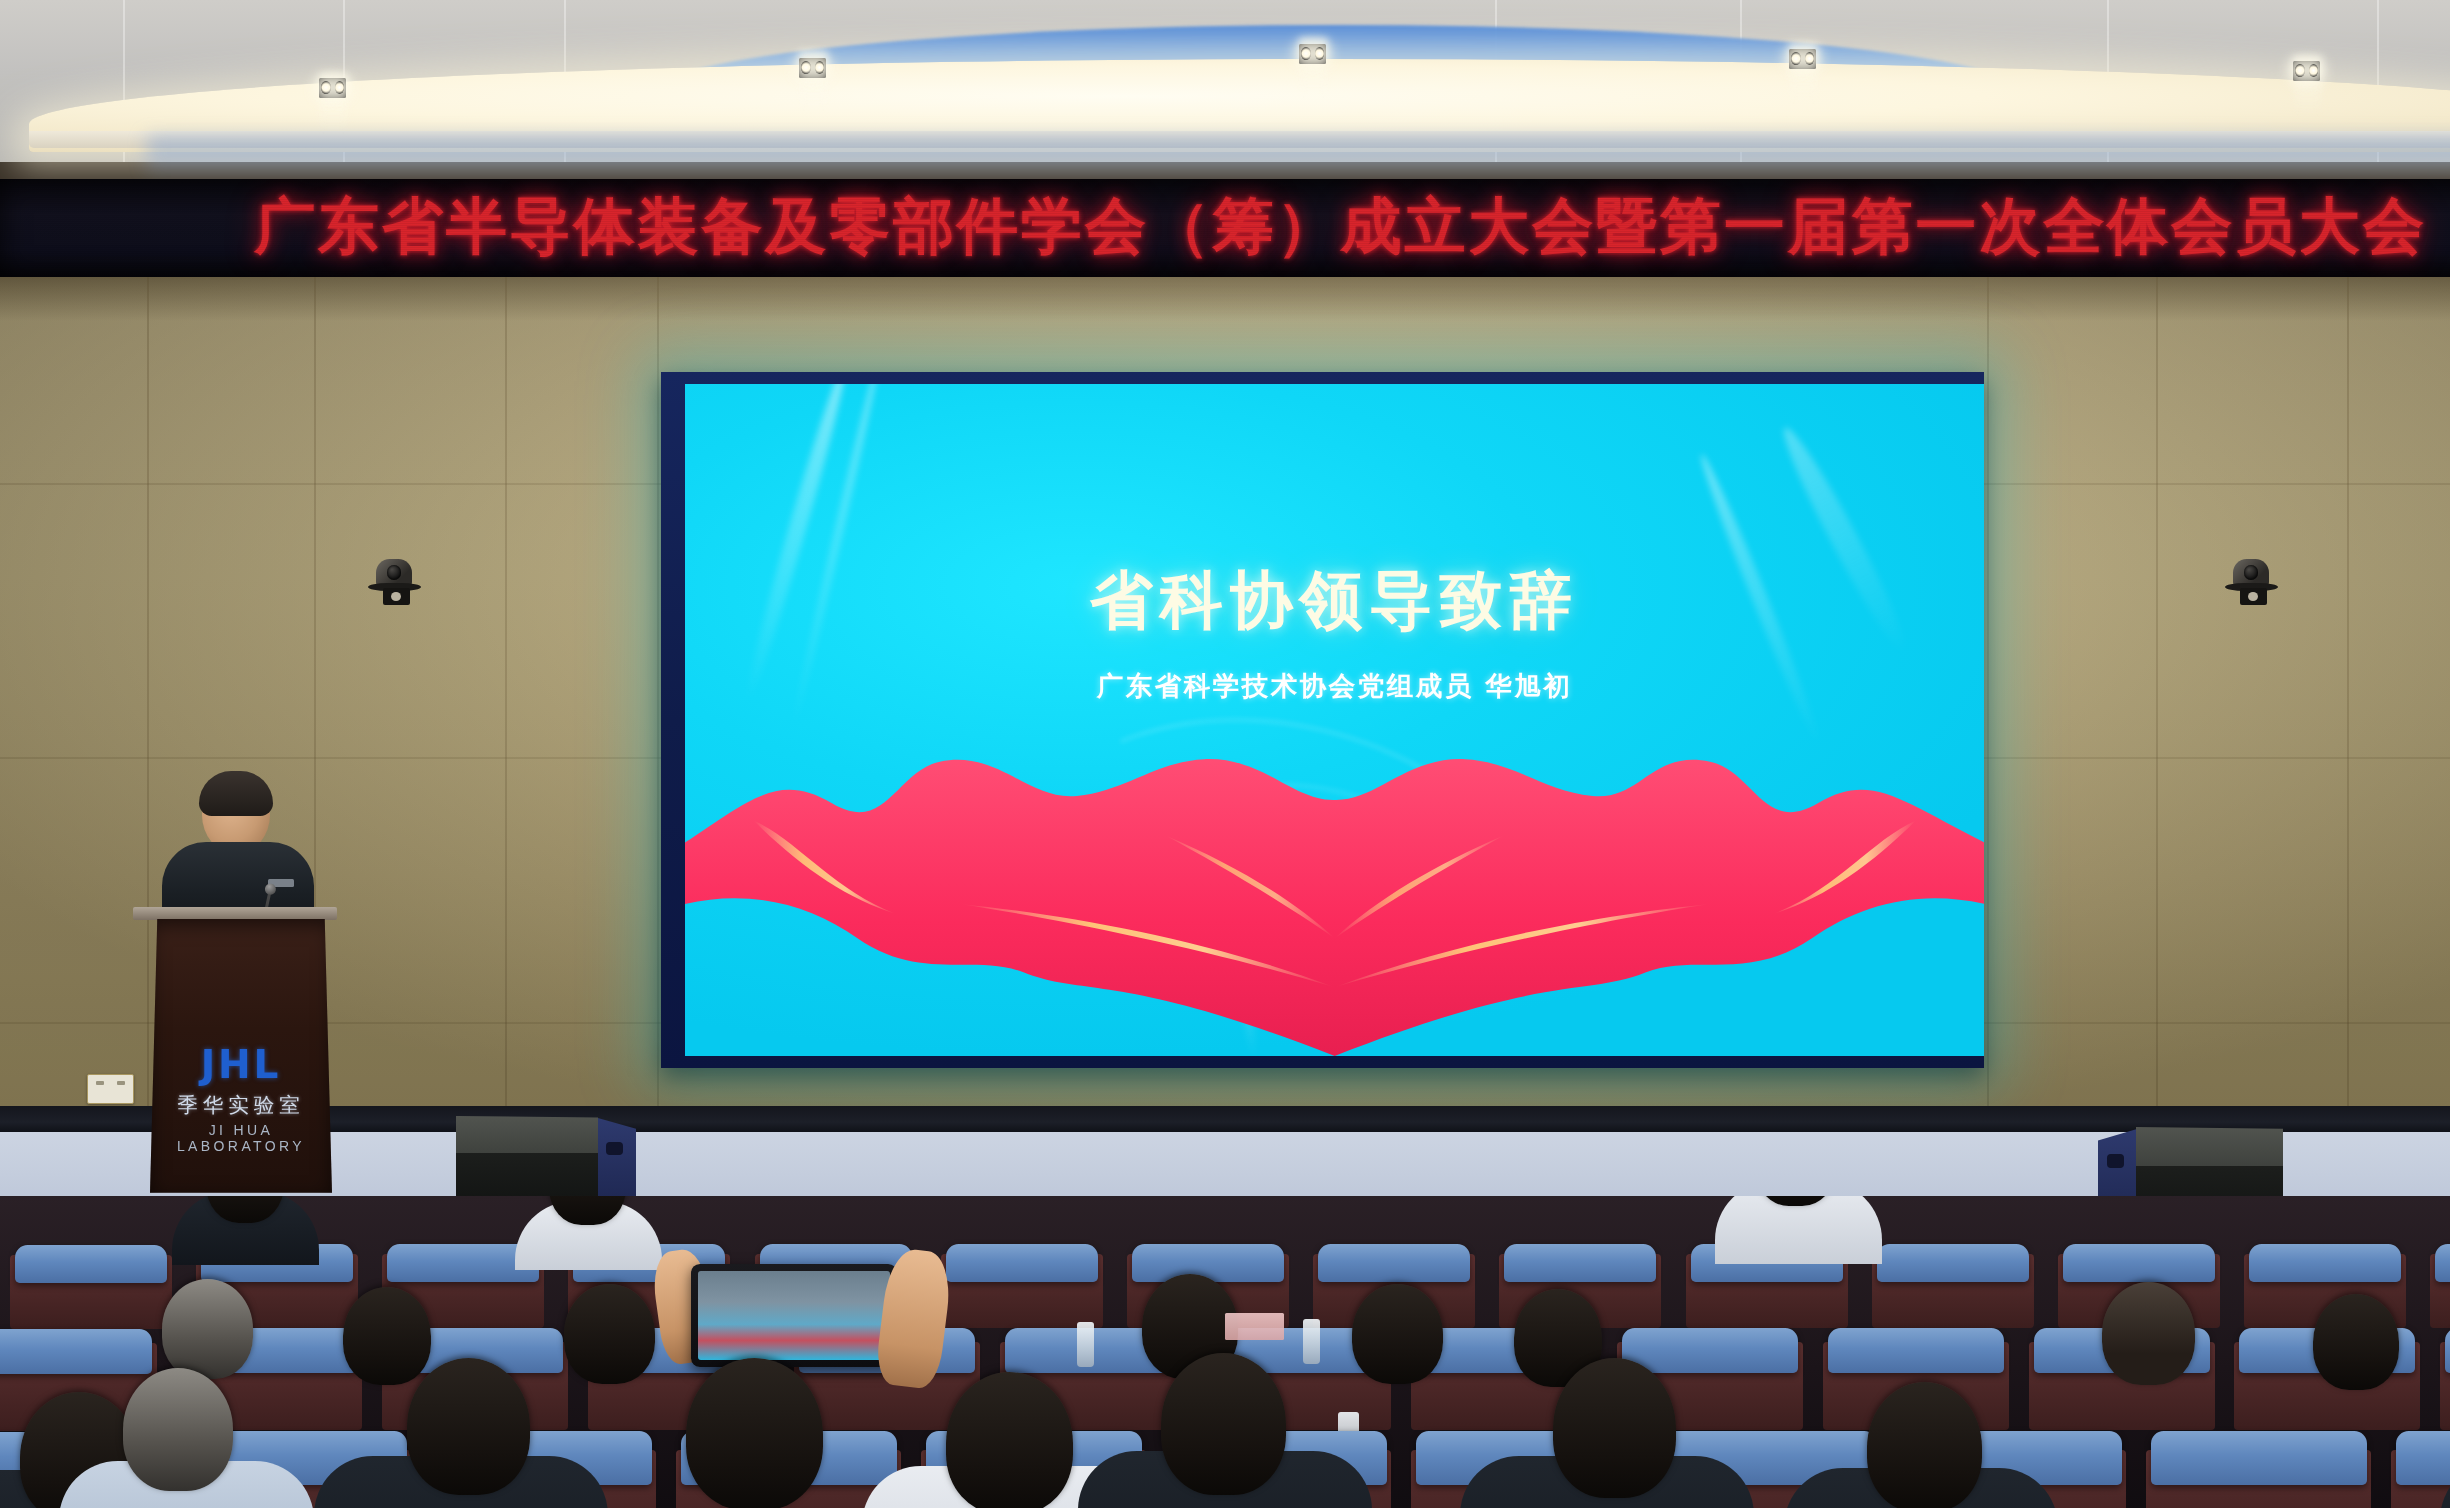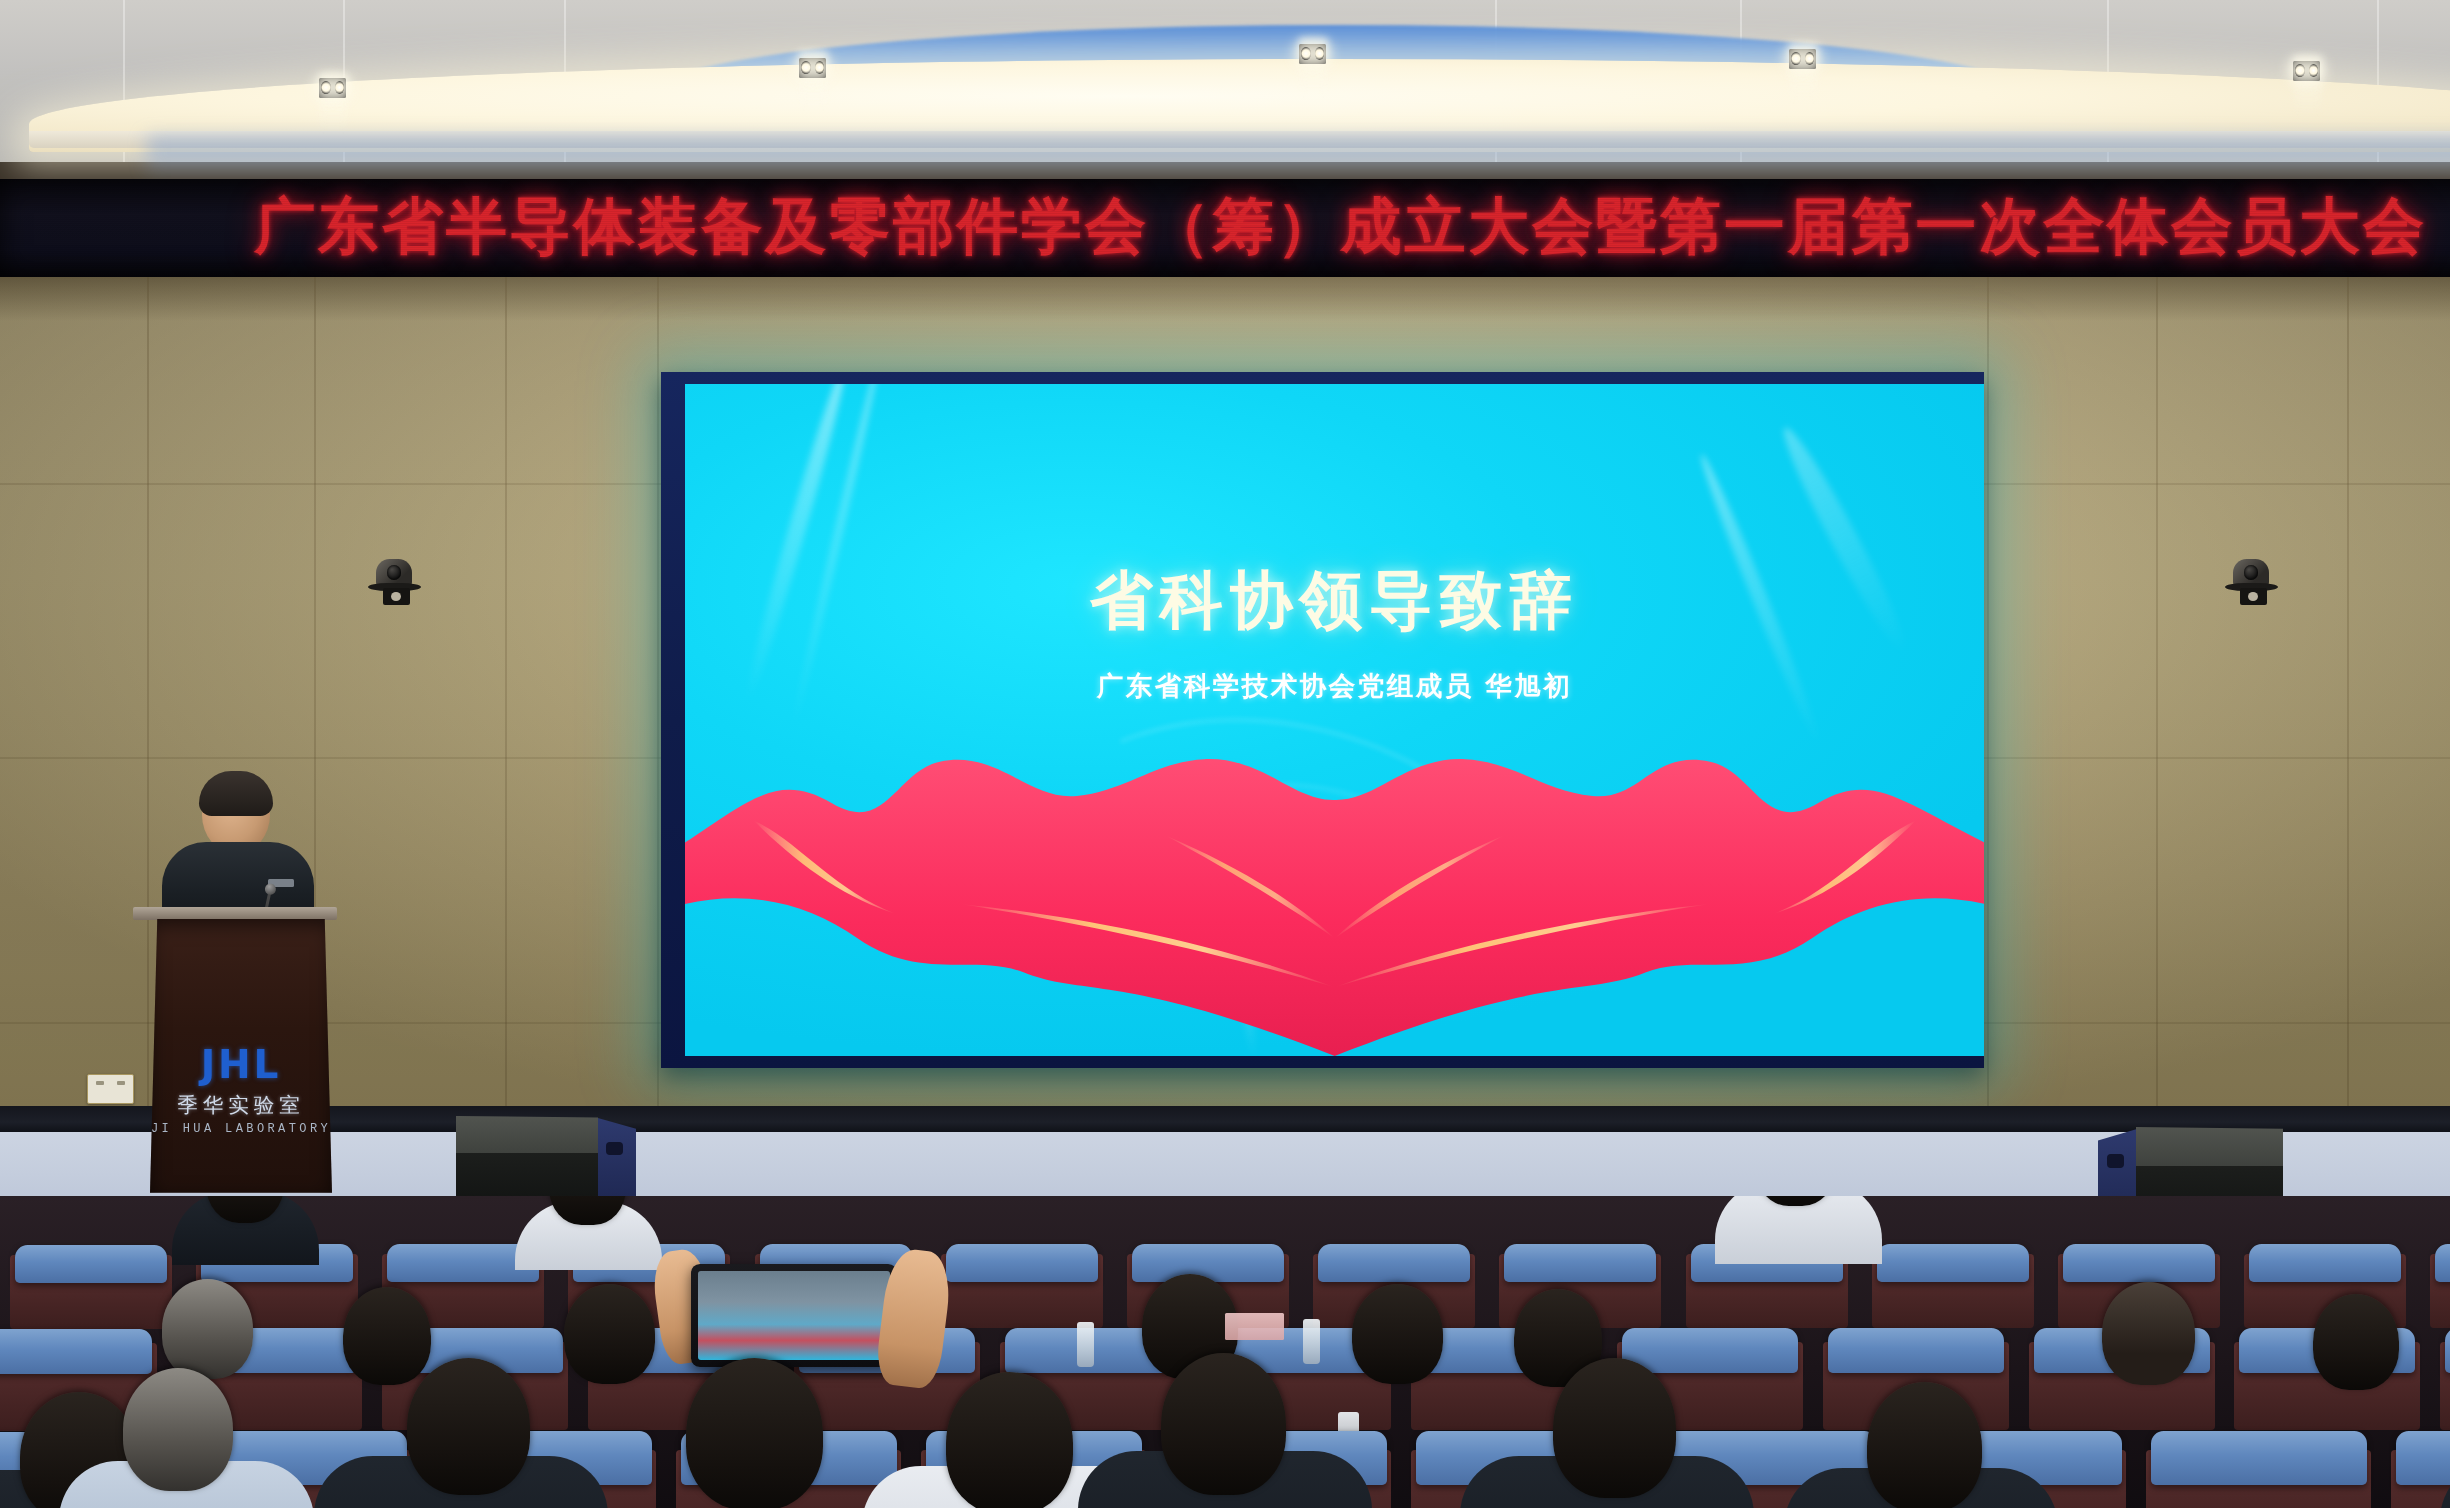--- a/index.html
+++ b/index.html
@@ -213,22 +213,22 @@
     font-size:39px;font-weight:800;letter-spacing:2.9px;color:#1f5fcf;
     font-family:"DejaVu Sans","Liberation Sans",sans-serif;
     text-shadow:0 0 4.9px rgba(40,110,230,.6);
   }
   .podium-cn{
     margin-top:3.9px;font-size:20.6px;letter-spacing:4.9px;color:#cfd9e8;
     font-family:"DejaVu Sans","Liberation Sans",sans-serif;
     text-shadow:0 0 3.9px rgba(220,235,255,.5);
   }
   .podium-en{
-    margin-top:2.9px;font-size:12px;letter-spacing:3.4px;color:#aab6c6;
-    font-family:Liberation Mono, monospace;
+    margin-top:2.9px;font-size:14px;letter-spacing:3.4px;color:#aab6c6;
+    font-family:Liberation Sans, sans-serif;
   }
   .mic{
     position:absolute;left:116px;top:-16.7px;width:2.9px;height:74px;
     background:linear-gradient(180deg,#4a4a4a,#222);
     transform:rotate(12deg);transform-origin:bottom center;
   }
   .mic::before{
     content:"";position:absolute;left:-3.9px;top:-7.8px;width:10.8px;height:10.8px;border-radius:50%;
     background:radial-gradient(circle at 35% 30%,#9c9c9c,#3a3a3a);
   }

